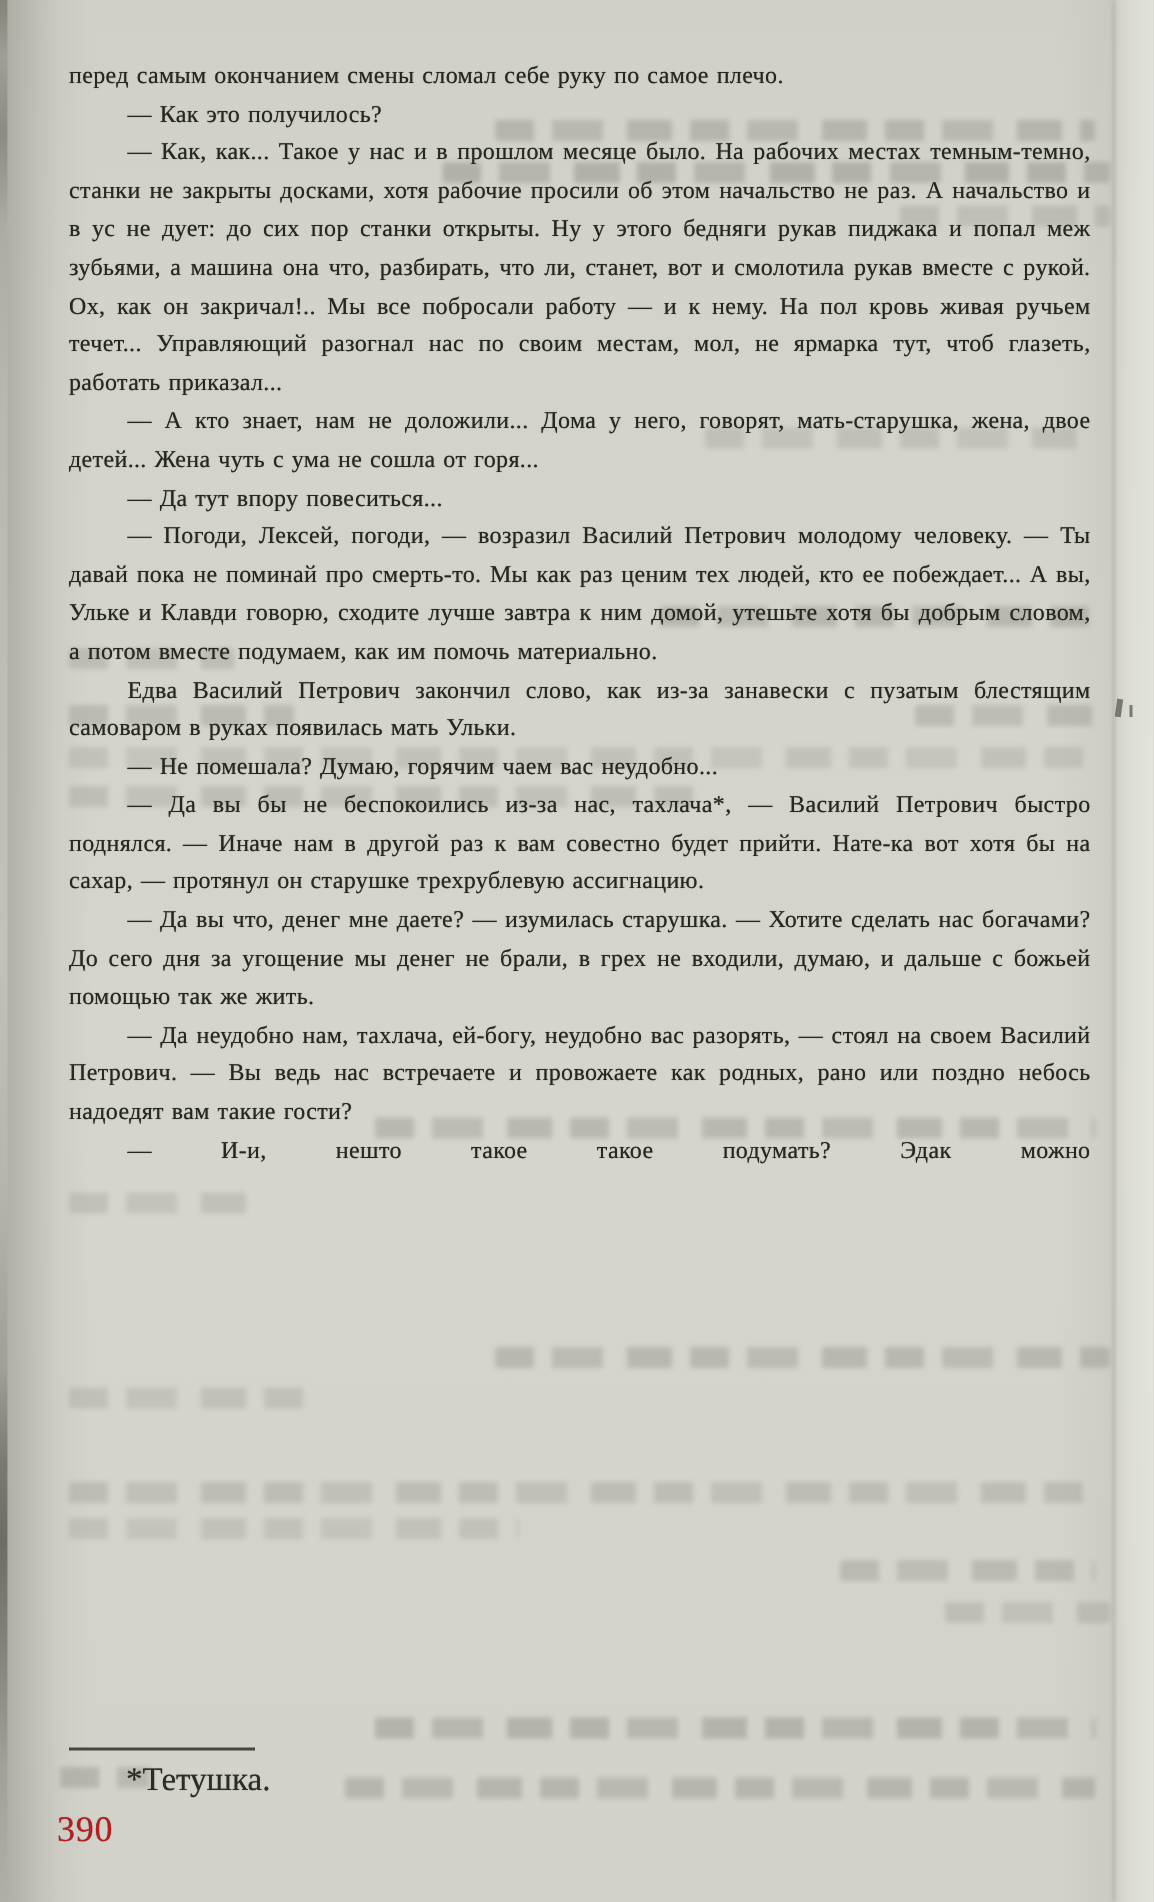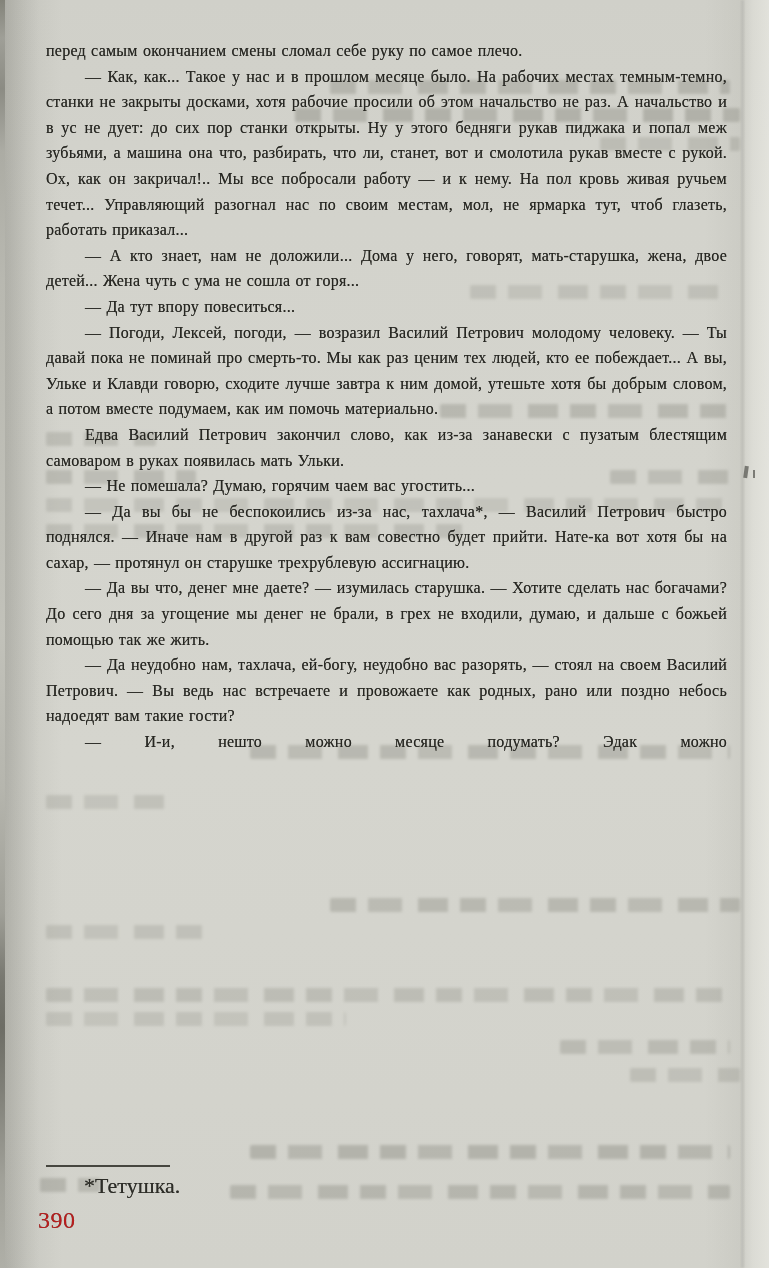--- a/index.html
+++ b/index.html
@@ -84,27 +84,28 @@
 <div class="ghost" style="left:630px;top:1068px;width:110px;opacity:.30"></div>
 <div class="ghost" style="left:250px;top:1145px;width:480px;opacity:.46"></div>
 <div class="ghost" style="left:40px;top:1178px;width:60px;opacity:.42"></div>
 <div class="ghost" style="left:230px;top:1185px;width:500px;opacity:.42"></div>
 
 <div class="tick" style="left:744px;top:466px;width:4px;height:12px;transform:rotate(8deg)"></div>
 <div class="tick" style="left:753px;top:470px;width:2px;height:8px"></div>
 
 <div class="text-column">
   <p class="noindent">перед самым окончанием смены сломал себе руку по самое плечо.</p>
+  <p>— Как это получилось?</p>
   <p>— Как, как... Такое у нас и в прошлом месяце было. На рабочих местах темным-темно, станки не закрыты досками, хотя рабочие просили об этом начальство не раз. А начальство и в ус не дует: до сих пор станки открыты. Ну у этого бедняги рукав пиджака и попал меж зубьями, а машина она что, разбирать, что ли, станет, вот и смолотила рукав вместе с рукой. Ох, как он закричал!.. Мы все побросали работу — и к нему. На пол кровь живая ручьем течет... Управляющий разогнал нас по своим местам, мол, не ярмарка тут, чтоб глазеть, работать приказал...</p>
   <p>— А кто знает, нам не доложили... Дома у него, говорят, мать-старушка, жена, двое детей... Жена чуть с ума не сошла от горя...</p>
   <p>— Да тут впору повеситься...</p>
   <p>— Погоди, Лексей, погоди, — возразил Василий Петрович молодому человеку. — Ты давай пока не поминай про смерть-то. Мы как раз ценим тех людей, кто ее побеждает... А вы, Ульке и Клавди говорю, сходите лучше завтра к ним домой, утешьте хотя бы добрым словом, а потом вместе подумаем, как им помочь материально.</p>
   <p>Едва Василий Петрович закончил слово, как из-за занавески с пузатым блестящим самоваром в руках появилась мать Ульки.</p>
-  <p>— Не помешала? Думаю, горячим чаем вас угостить...</p>
+  <p>— Не помешала? Думаю, горячим чаем вас неудобно...</p>
   <p>— Да вы бы не беспокоились из-за нас, тахлача*, — Василий Петрович быстро поднялся. — Иначе нам в другой раз к вам совестно будет прийти. Нате-ка вот хотя бы на сахар, — протянул он старушке трехрублевую ассигнацию.</p>
   <p>— Да вы что, денег мне даете? — изумилась старушка. — Хотите сделать нас богачами? До сего дня за угощение мы денег не брали, в грех не входили, думаю, и дальше с божьей помощью так же жить.</p>
   <p>— Да неудобно нам, тахлача, ей-богу, неудобно вас разорять, — стоял на своем Василий Петрович. — Вы ведь нас встречаете и провожаете как родных, рано или поздно небось надоедят вам такие гости?</p>
-  <p class="stretch">— И-и, нешто можно месяце подумать? Эдак можно</p>
+  <p class="stretch">— И-и, нешто такое такое подумать? Эдак можно</p>
 </div>
 
 <div class="footnote-rule"></div>
 <div class="footnote">*Тетушка.</div>
 <div class="page-number">390</div>
 
 </body></html>

